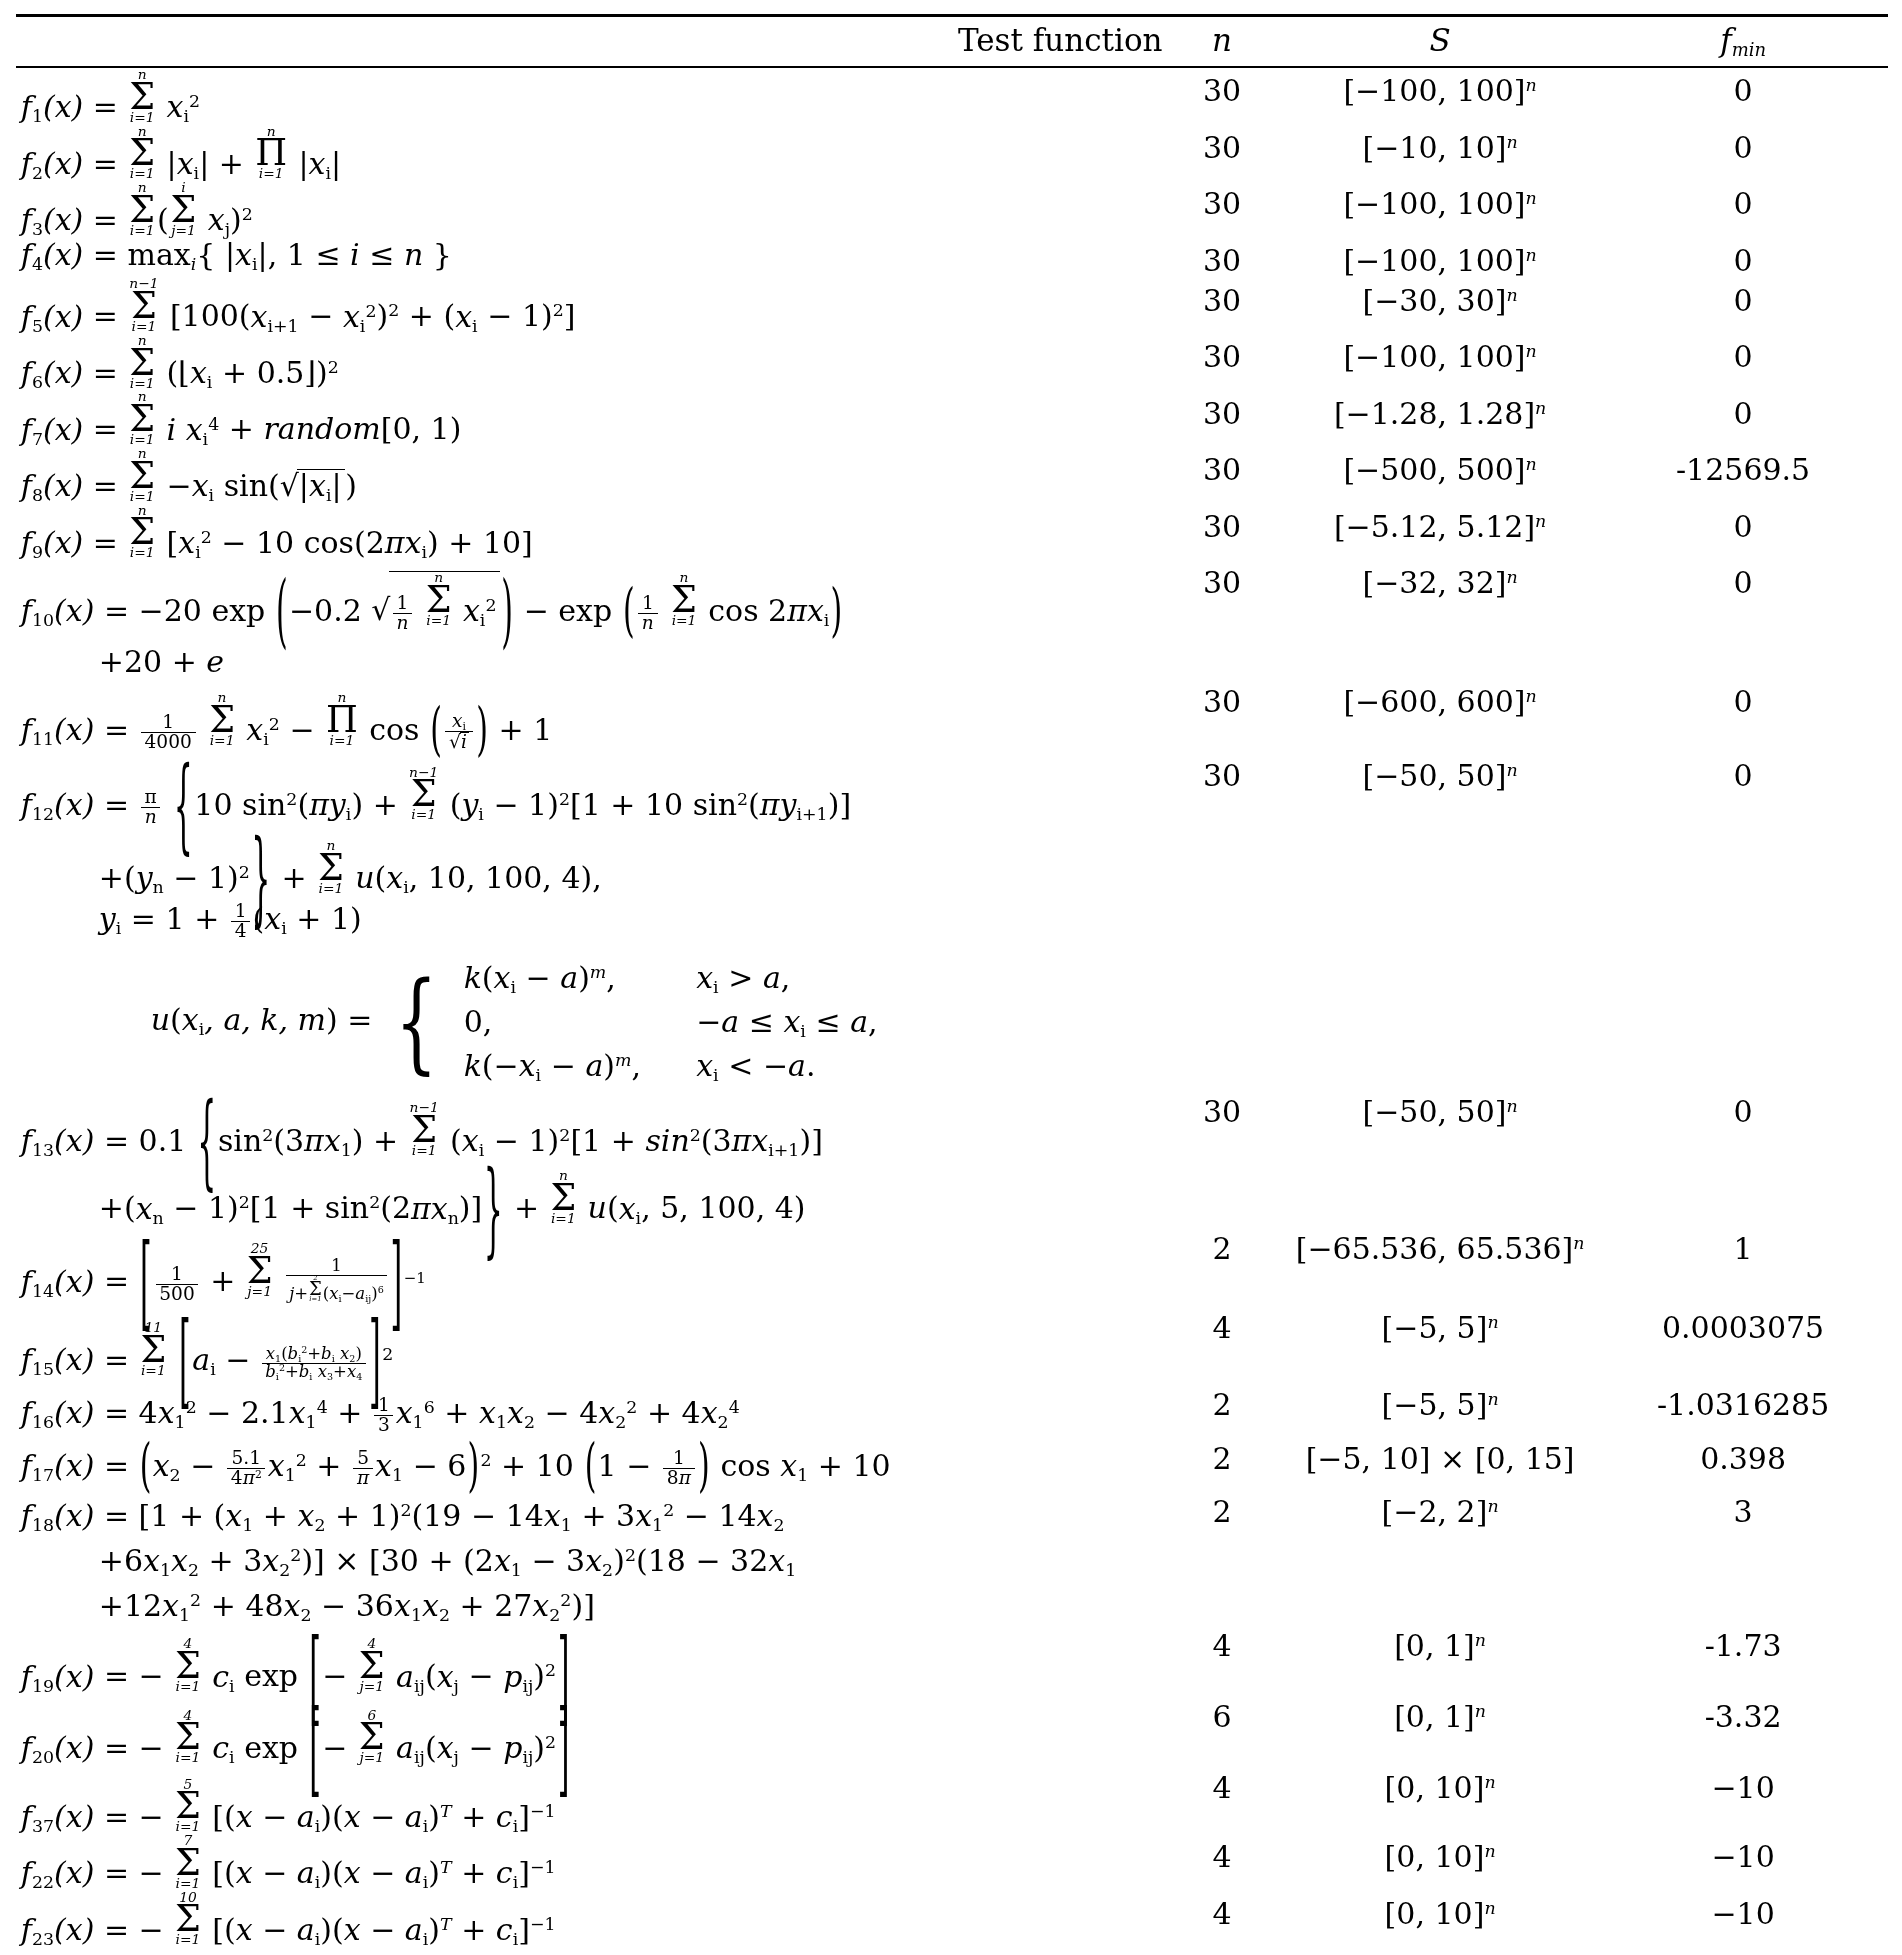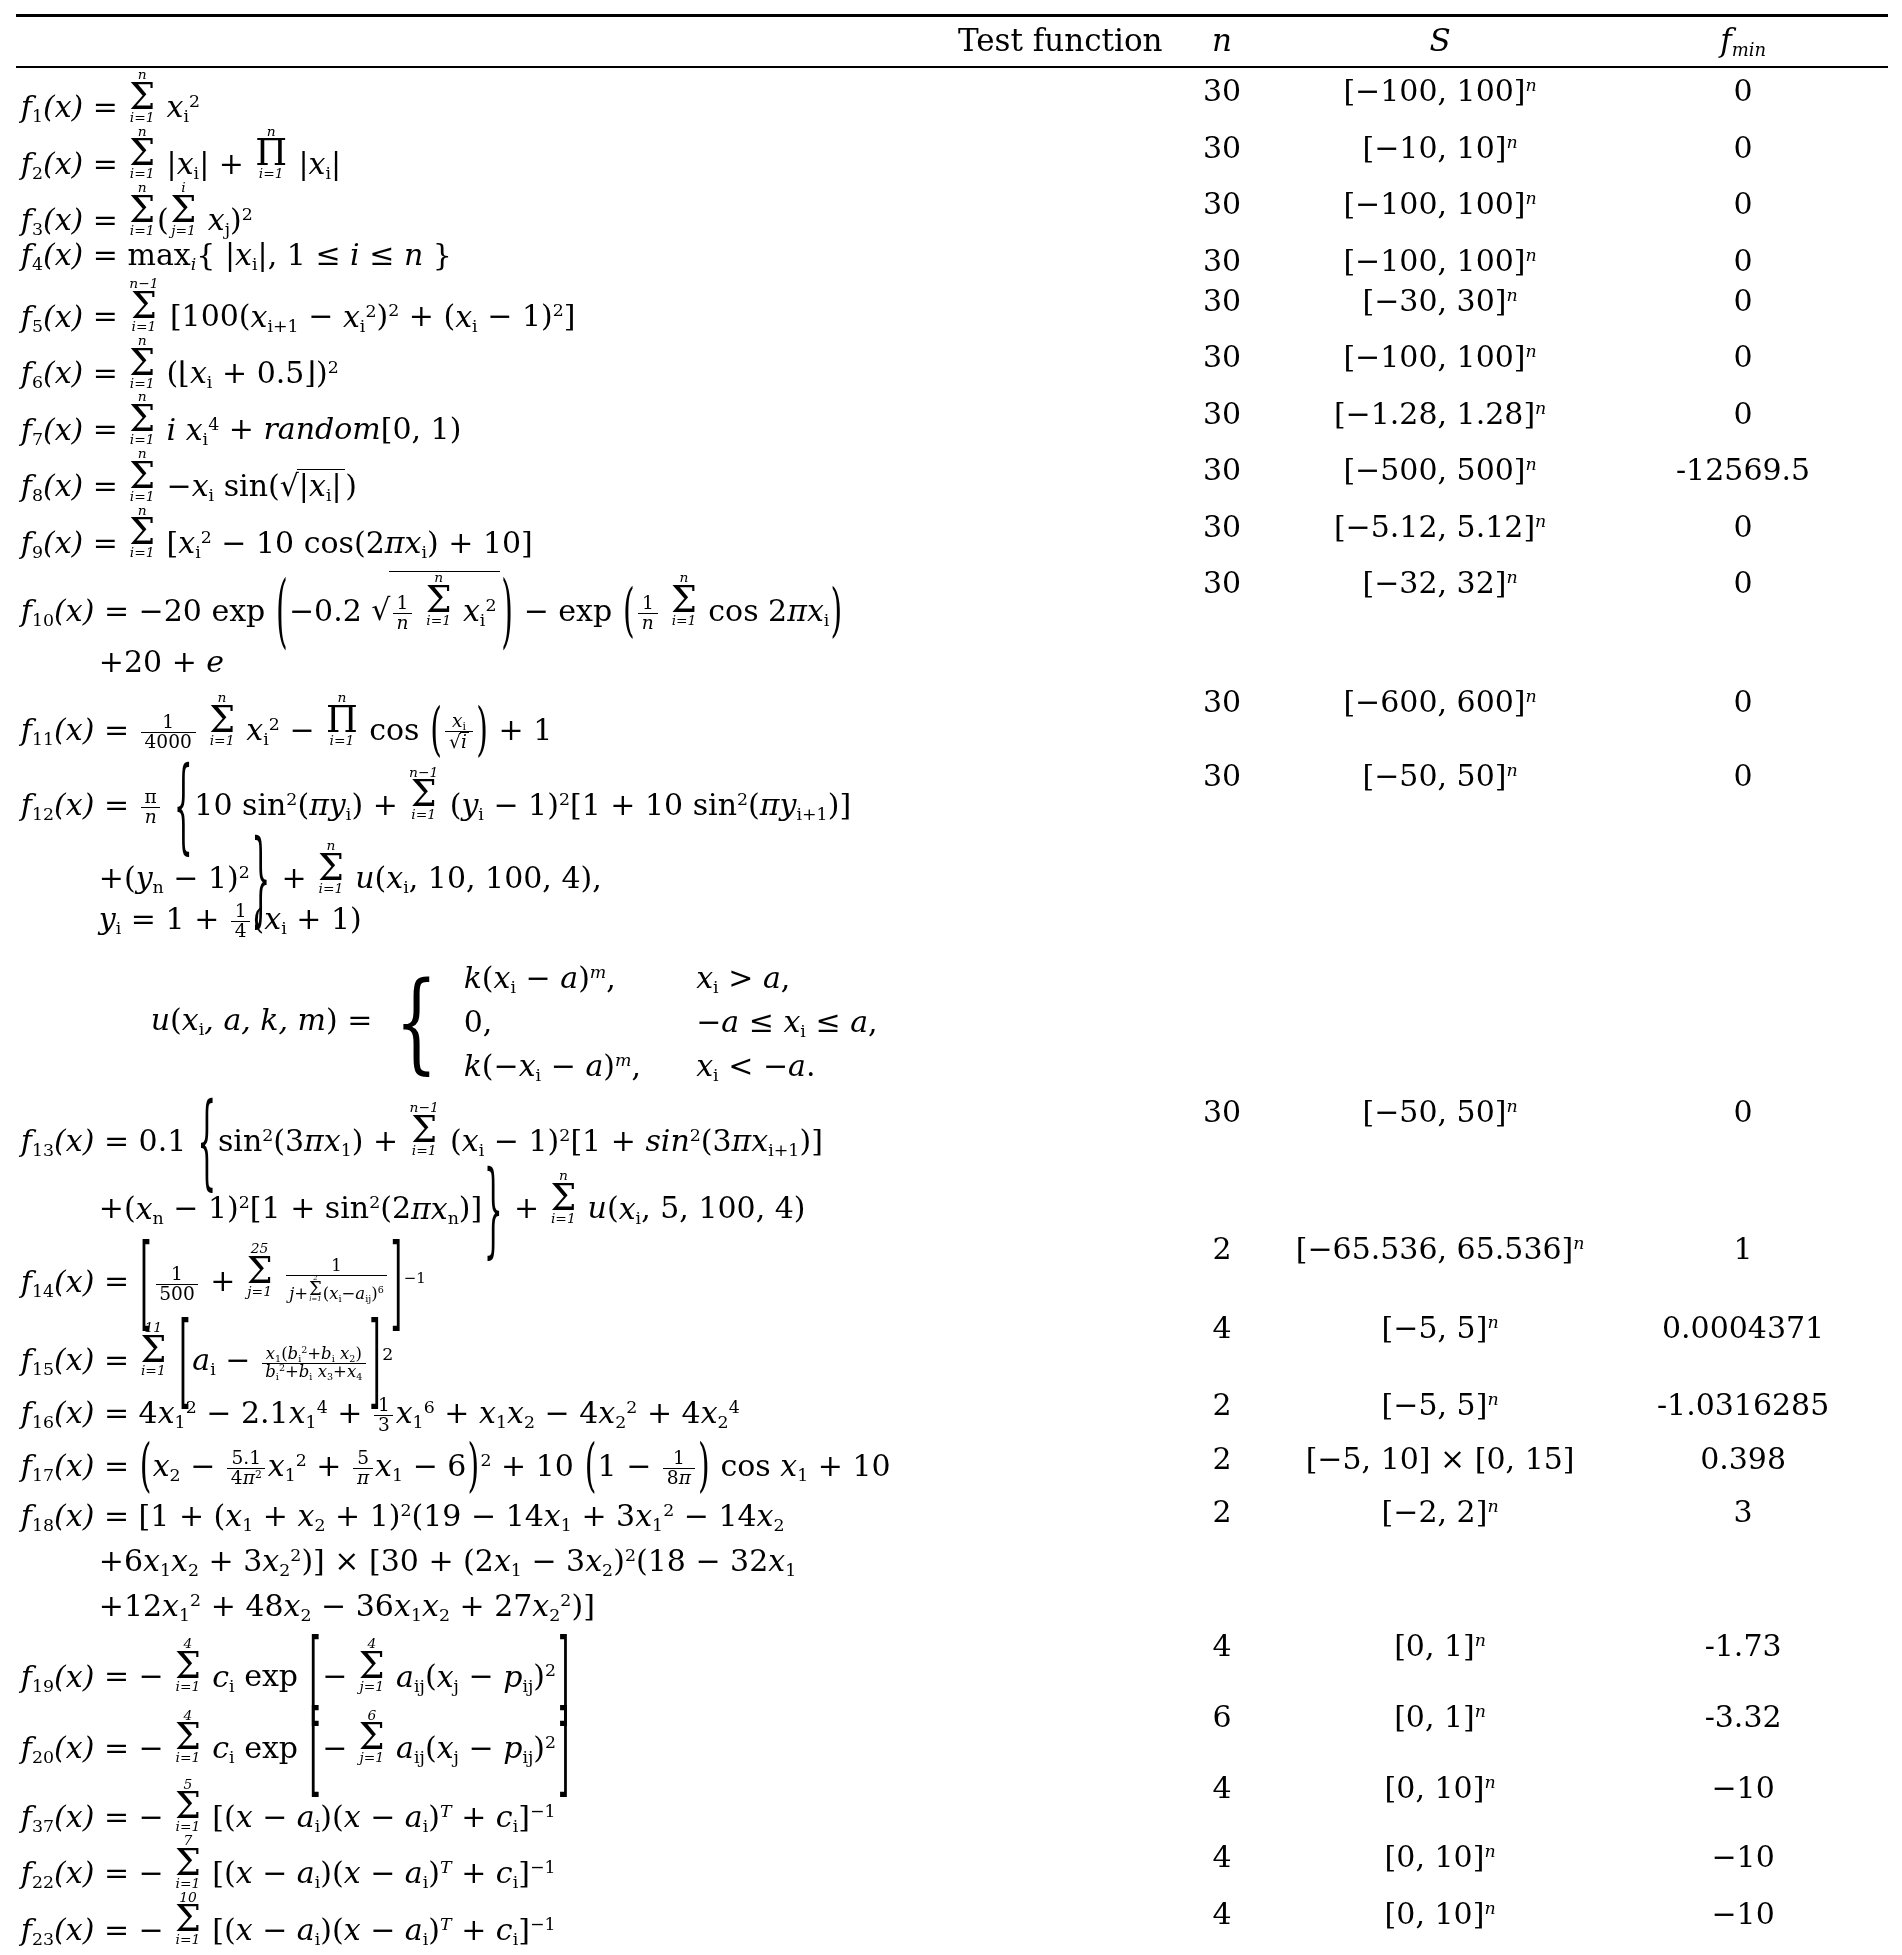--- a/index.html
+++ b/index.html
@@ -297,21 +297,21 @@
         <td class="s">[−65.536<span class="up">,</span> 65.536]<sup class="mi">n</sup></td>
         <td class="f">1</td>
       </tr>
 
       <tr>
         <td class="fn" style="padding-top:17.6px;">
           <span class="m">f<sub>15</sub>(x)</span> = <span class="oplim"><span class="top">11</span><span class="glyph">Σ</span><span class="bot">i=1</span></span> <span class="bdelim tall">[</span><span class="m">a<sub>i</sub></span> − <span class="frac" style="font-size:0.55em;"><span class="num"><span class="m">x<sub>1</sub></span>(<span class="m">b<sub>i</sub><sup>2</sup></span>+<span class="m">b<sub>i</sub> x<sub>2</sub></span>)</span><span class="den"><span class="m">b<sub>i</sub><sup>2</sup></span>+<span class="m">b<sub>i</sub> x<sub>3</sub></span>+<span class="m">x<sub>4</sub></span></span></span><span class="bdelim tall">]</span><sup>2</sup>
         </td>
         <td class="n">4</td>
         <td class="s">[−5<span class="up">,</span> 5]<sup class="mi">n</sup></td>
-        <td class="f">0.0004371</td>
+        <td class="f">0.0003075</td>
       </tr>
 
       <tr>
         <td class="fn" style="padding-top:13.5px;margin-left:13px;">
           <span class="m">f<sub>16</sub>(x)</span> = 4<span class="m">x<sub>1</sub><sup>2</sup></span> − 2.1<span class="m">x<sub>1</sub><sup>4</sup></span> + <span class="frac"><span class="num">1</span><span class="den">3</span></span><span class="m">x<sub>1</sub><sup>6</sup></span> + <span class="m">x<sub>1</sub>x<sub>2</sub></span> − 4<span class="m">x<sub>2</sub><sup>2</sup></span> + 4<span class="m">x<sub>2</sub><sup>4</sup></span>
         </td>
         <td class="n">2</td>
         <td class="s">[−5<span class="up">,</span> 5]<sup class="mi">n</sup></td>
         <td class="f">-1.0316285</td>
       </tr>

